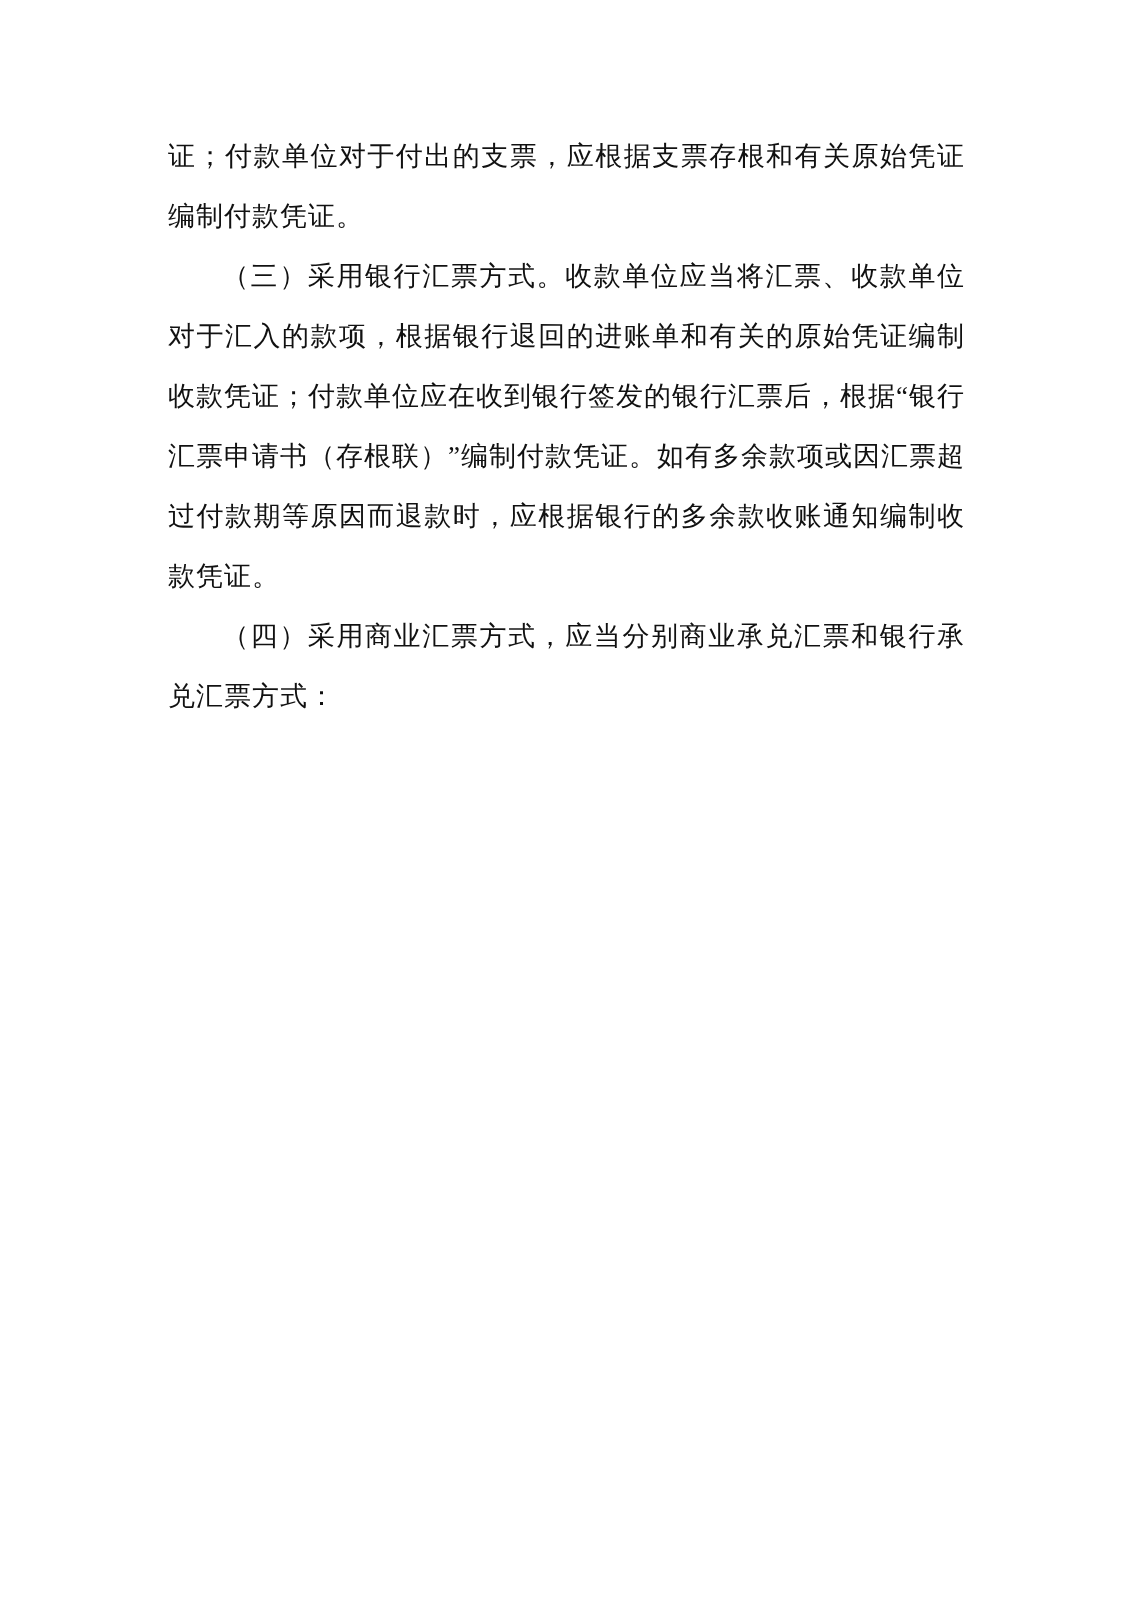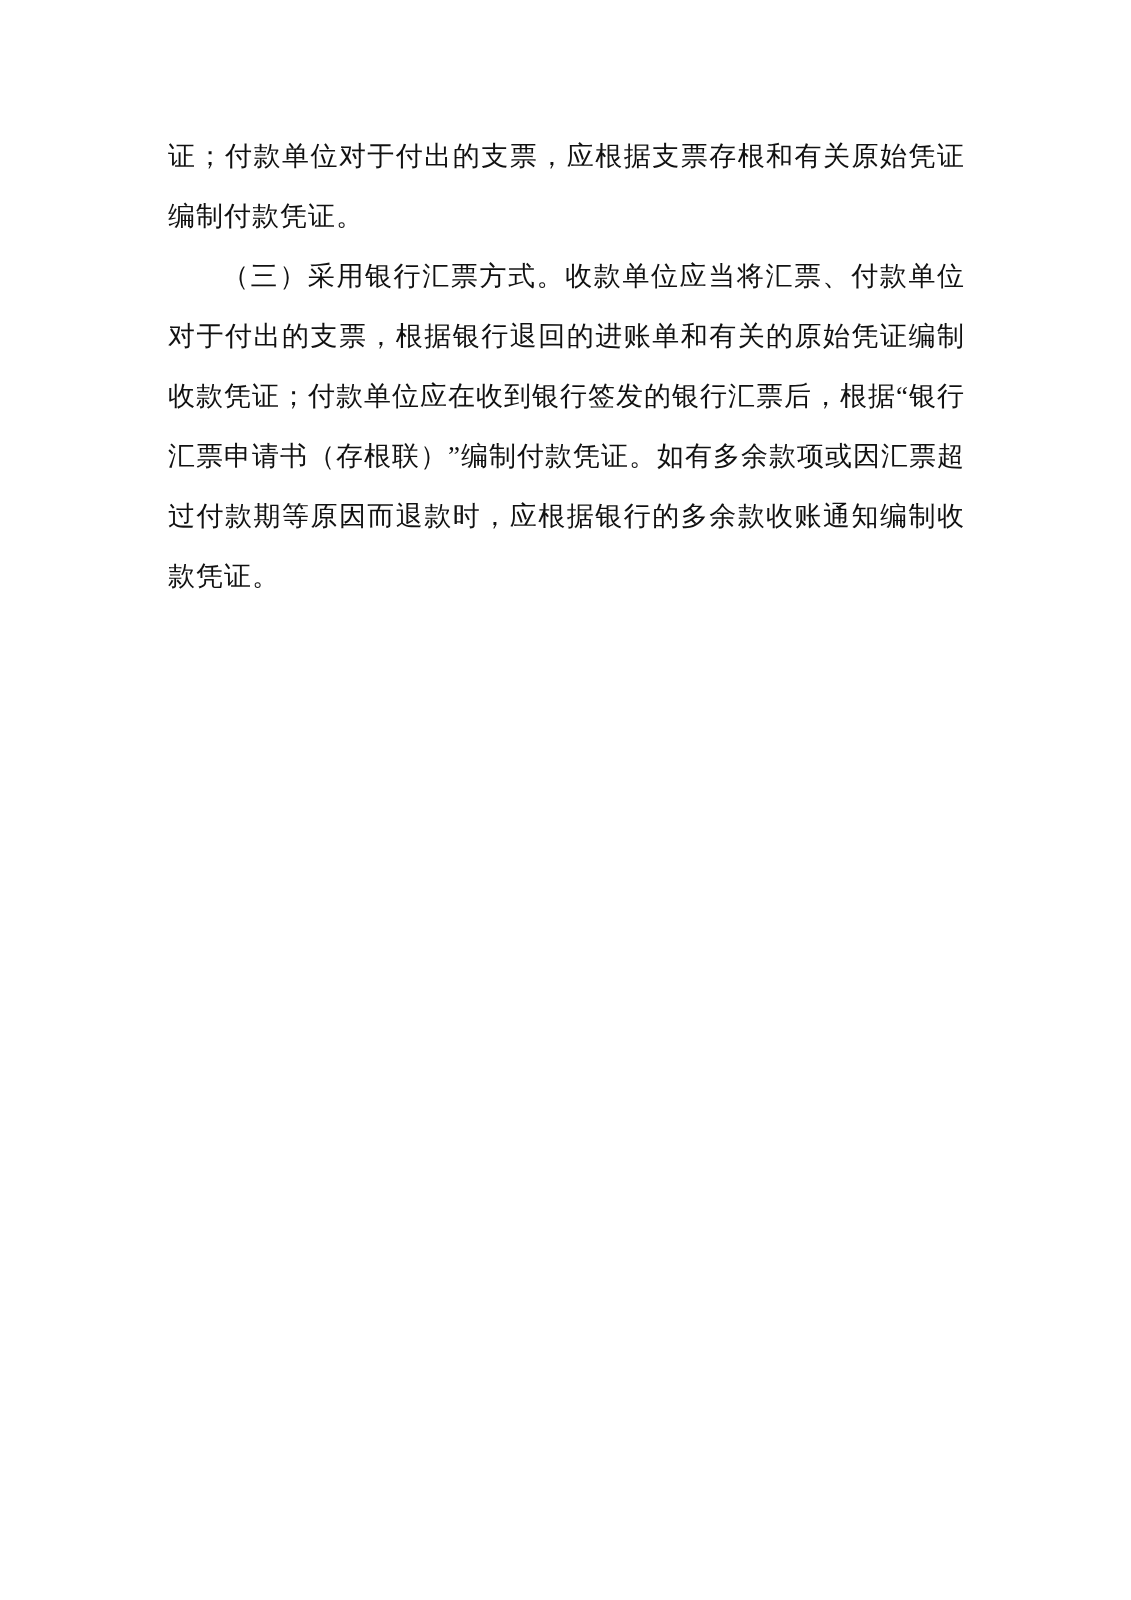--- a/index.html
+++ b/index.html
@@ -44,17 +44,18 @@
     font-size: 23px;
     color: #1a1a1a;
   }
 </style>
 </head>
 <body>
 
 <div class="page">
   <div class="content">
     <p class="para">证；付款单位对于付出的支票，应根据支票存根和有关原始凭证编制付款凭证。</p>
-    <p class="para indent">（三）采用银行汇票方式。收款单位应当将汇票、付款单位对于付出的支票，根据银行退回的进账单和有关的原始凭证编制收款凭证；付款单位应在收到银行签发的银行汇票后，根据“银行汇票申请书（存根联）”编制付款凭证。如有多余款项或因汇票超过付款期等原因而退款时，应根据银行的多余款收账通知编制收款凭证。</p>
+    <p class="para indent">（三）采用银行汇票方式。收款单位应当将汇票、收款单位对于汇入的款项，根据银行退回的进账单和有关的原始凭证编制收款凭证；付款单位应在收到银行签发的银行汇票后，根据“银行汇票申请书（存根联）”编制付款凭证。如有多余款项或因汇票超过付款期等原因而退款时，应根据银行的多余款收账通知编制收款凭证。</p>
+    <p class="para indent">（四）采用商业汇票方式，应当分别商业承兑汇票和银行承兑汇票方式：</p>
   </div>
 
   <div class="footer">54</div>
 </div>
 
 </body></html>

